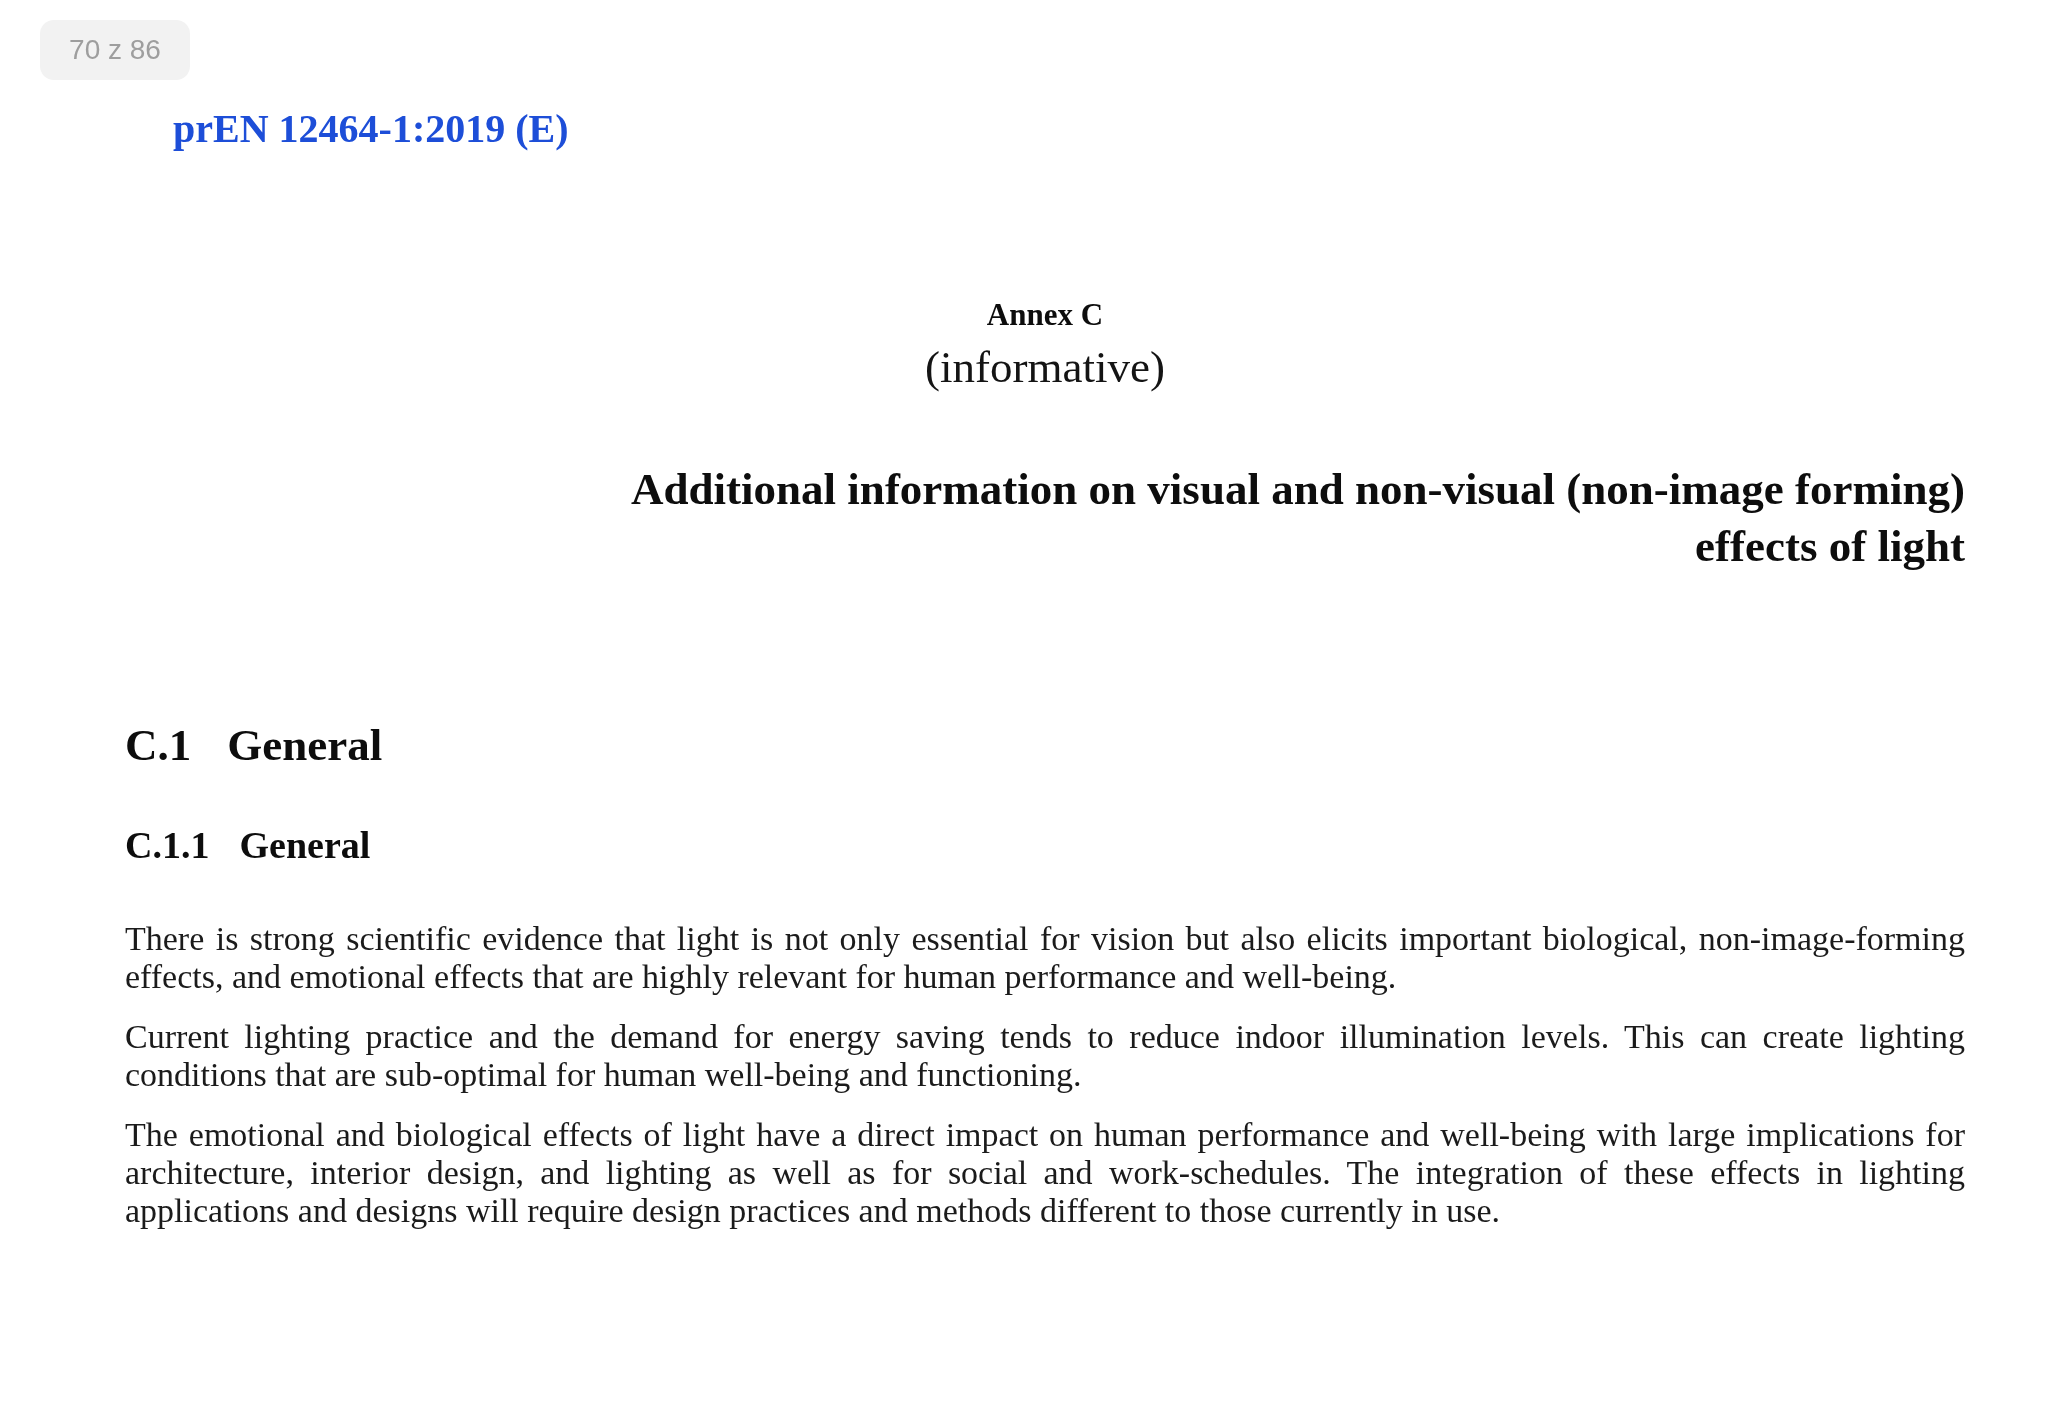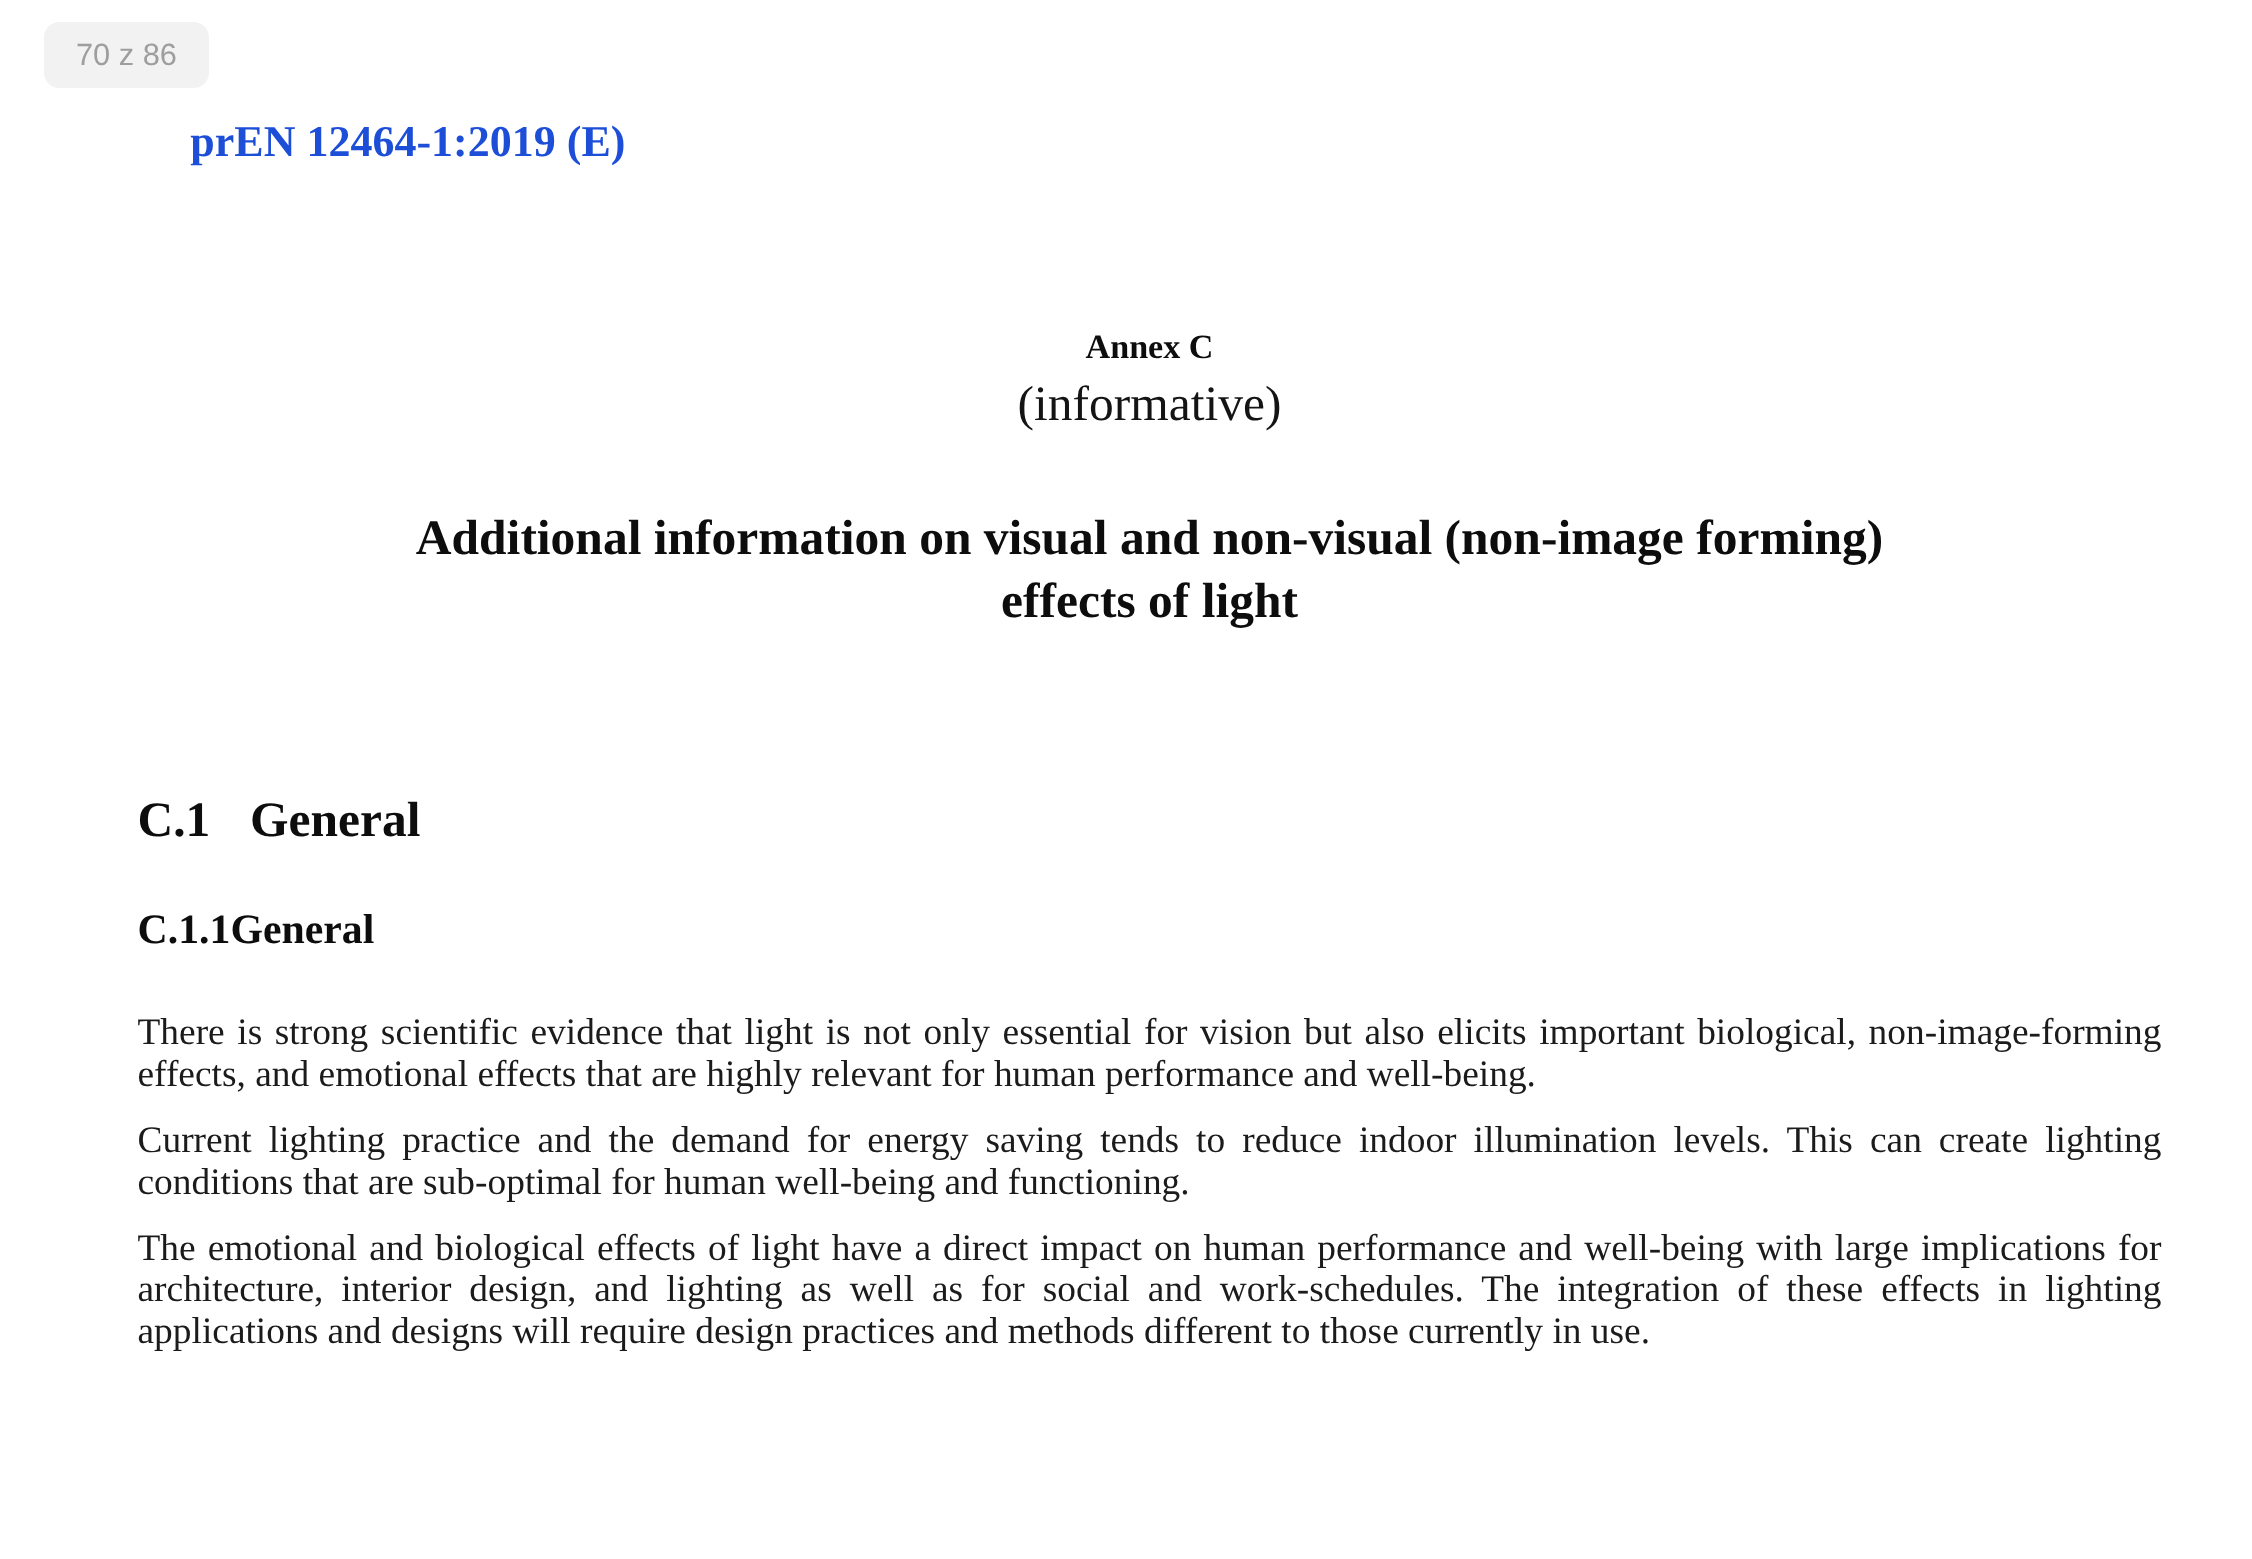--- a/index.html
+++ b/index.html
@@ -52,21 +52,21 @@
   .annex-type {
     text-align: center;
     font-size: 45px;
     font-weight: normal;
     line-height: 52px;
     color: #141414;
   }
 
   .doc-title {
     margin-top: 68px;
-    text-align: center;
+    text-align: right;
     font-size: 45px;
     font-weight: bold;
     line-height: 57px;
     color: #0d0d0d;
   }
 
   .h1 {
     margin-top: 144px;
     font-size: 45px;
     font-weight: bold;
@@ -74,21 +74,21 @@
     color: #0d0d0d;
   }
   .h2 {
     margin-top: 51px;
     font-size: 38px;
     font-weight: bold;
     line-height: 46px;
     color: #0d0d0d;
   }
   .sec-num-1 { margin-right: 36px; }
-  .sec-num-2 { }
+  .sec-num-2 { margin-right: 30px; }
 
   .body-para {
     font-size: 34px;
     line-height: 38px;
     text-align: justify;
     color: #1b1b1b;
   }
   .para-1 { margin-top: 52px; }
   .para-2 { margin-top: 22px; }
   .para-3 { margin-top: 22px; }

